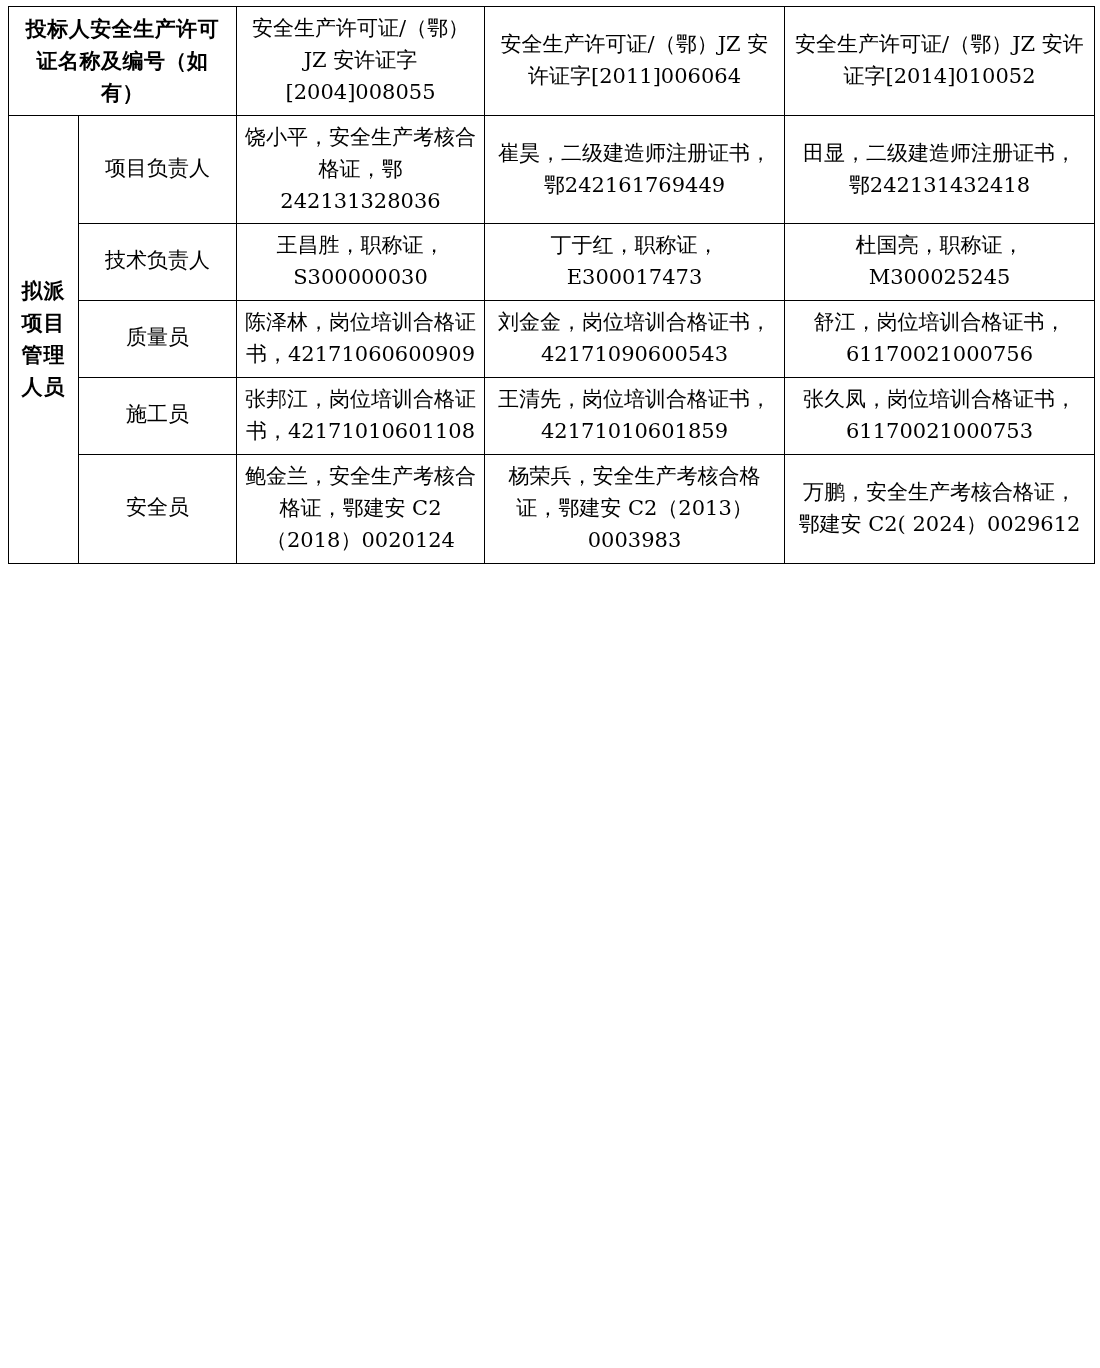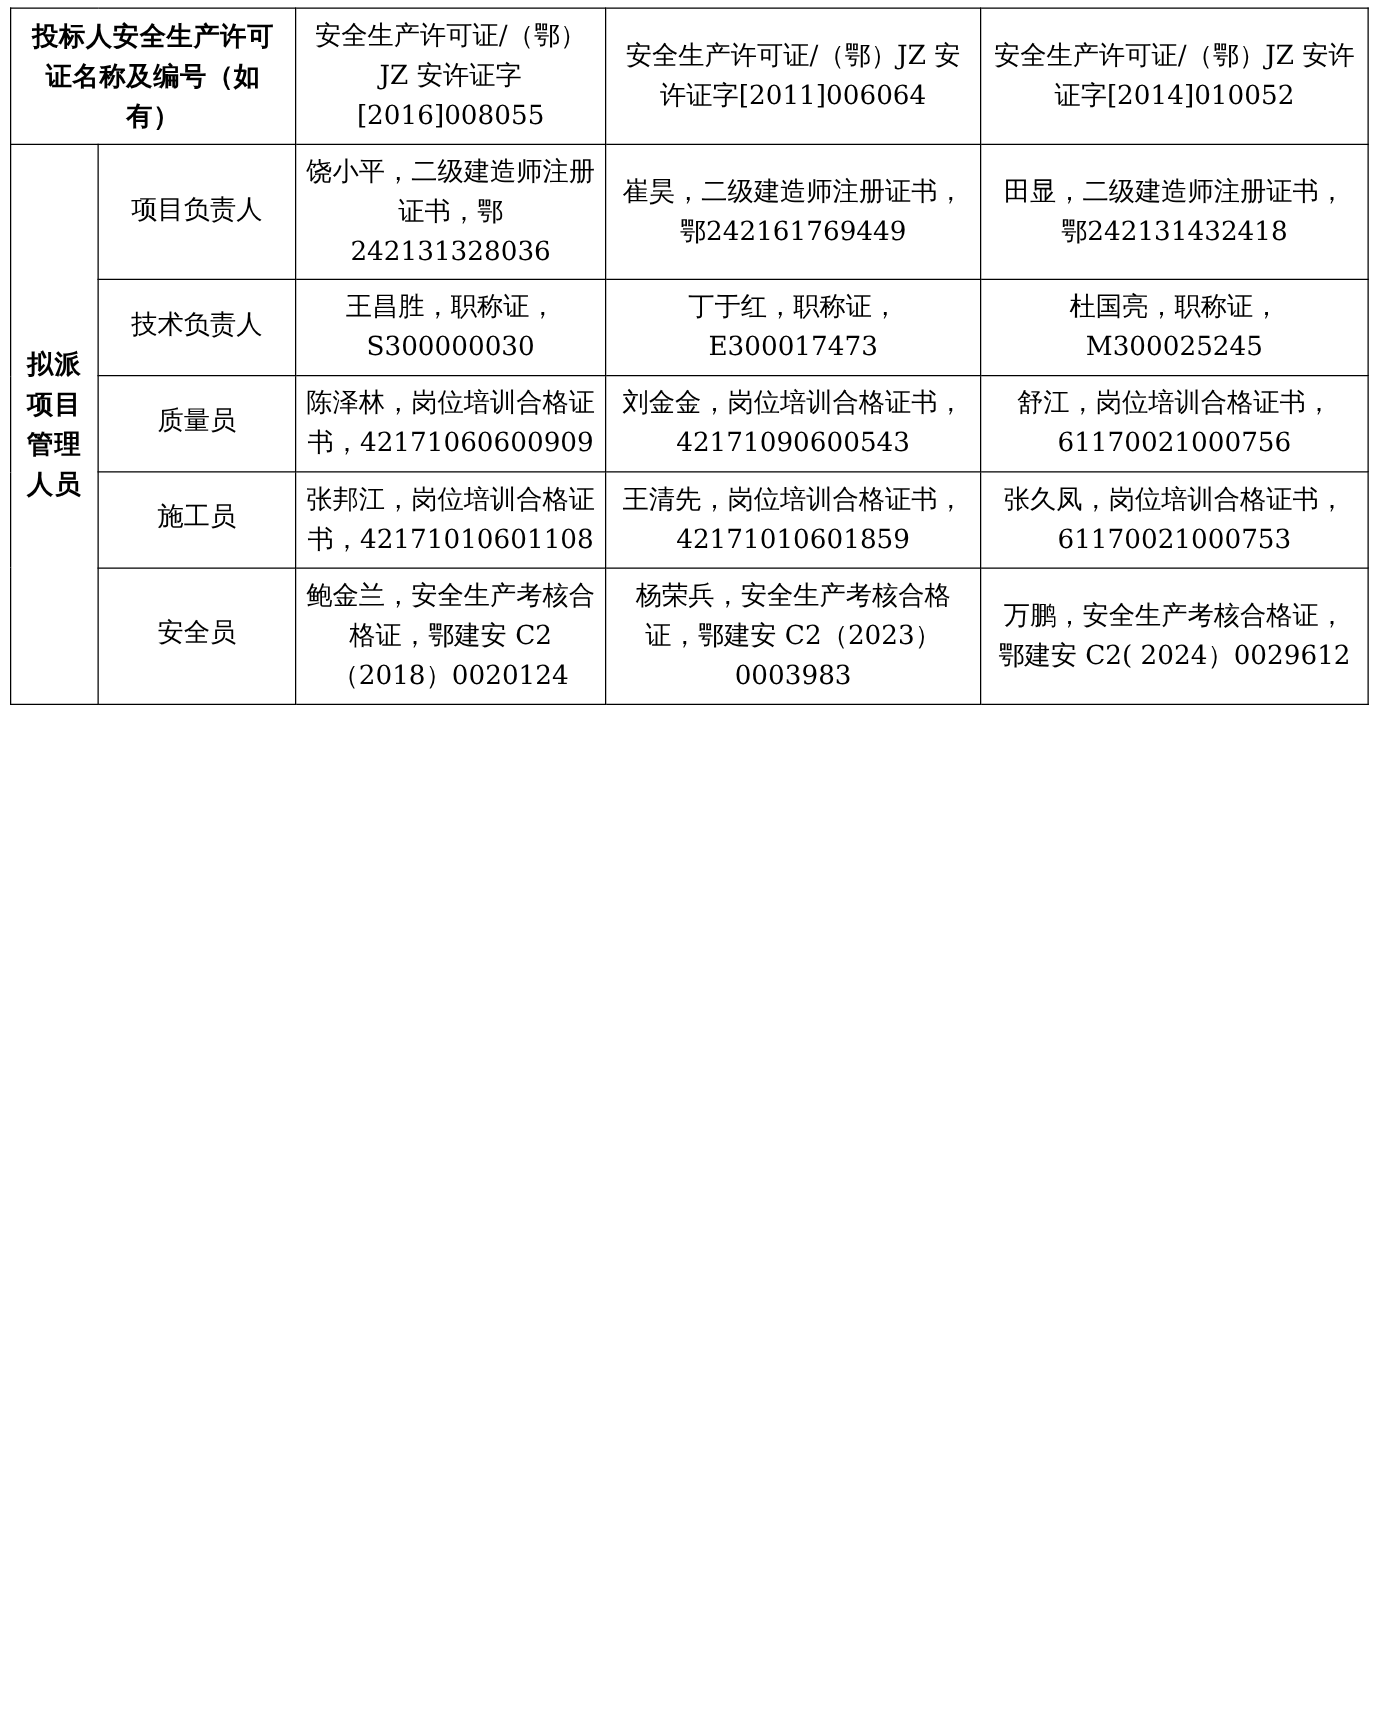--- a/index.html
+++ b/index.html
@@ -75,29 +75,29 @@
     <colgroup>
       <col class="c-label1">
       <col class="c-label2">
       <col class="c-bidder">
       <col class="c-bidder2">
       <col class="c-bidder3">
     </colgroup>
     <tbody>
       <tr class="first-row">
         <td colspan="2" class="hdr-cell">投标人安全生产许可证名称及编号（如有）</td>
-        <td class="cell-text">安全生产许可证/（鄂）JZ 安许证字[2016]008055</td>
+        <td class="cell-text">安全生产许可证/（鄂）JZ 安许证字[2004]008055</td>
         <td class="cell-text">安全生产许可证/（鄂）JZ 安许证字[2011]006064</td>
         <td class="cell-text">安全生产许可证/（鄂）JZ 安许证字[2014]010052</td>
       </tr>
 
       <tr>
         <td class="vert-label" rowspan="5">拟派项目管理人员</td>
         <td class="sub-label">项目负责人</td>
-        <td class="cell-text">饶小平，二级建造师注册证书，鄂242131328036</td>
+        <td class="cell-text">饶小平，安全生产考核合格证，鄂242131328036</td>
         <td class="cell-text">崔昊，二级建造师注册证书，鄂242161769449</td>
         <td class="cell-text">田显，二级建造师注册证书，鄂242131432418</td>
       </tr>
 
       <tr>
         <td class="sub-label">技术负责人</td>
         <td class="cell-text">王昌胜，职称证，S300000030</td>
         <td class="cell-text">丁于红，职称证，E300017473</td>
         <td class="cell-text">杜国亮，职称证，M300025245</td>
       </tr>
@@ -112,18 +112,18 @@
       <tr>
         <td class="sub-label">施工员</td>
         <td class="cell-text">张邦江，岗位培训合格证书，42171010601108</td>
         <td class="cell-text">王清先，岗位培训合格证书，42171010601859</td>
         <td class="cell-text">张久凤，岗位培训合格证书，61170021000753</td>
       </tr>
 
       <tr>
         <td class="sub-label">安全员</td>
         <td class="cell-text">鲍金兰，安全生产考核合格证，鄂建安 C2（2018）0020124</td>
-        <td class="cell-text">杨荣兵，安全生产考核合格证，鄂建安 C2（2023）0003983</td>
+        <td class="cell-text">杨荣兵，安全生产考核合格证，鄂建安 C2（2013）0003983</td>
         <td class="cell-text">万鹏，安全生产考核合格证，鄂建安 C2( 2024）0029612</td>
       </tr>
     </tbody>
   </table>
 </div>
 
 </body></html>

